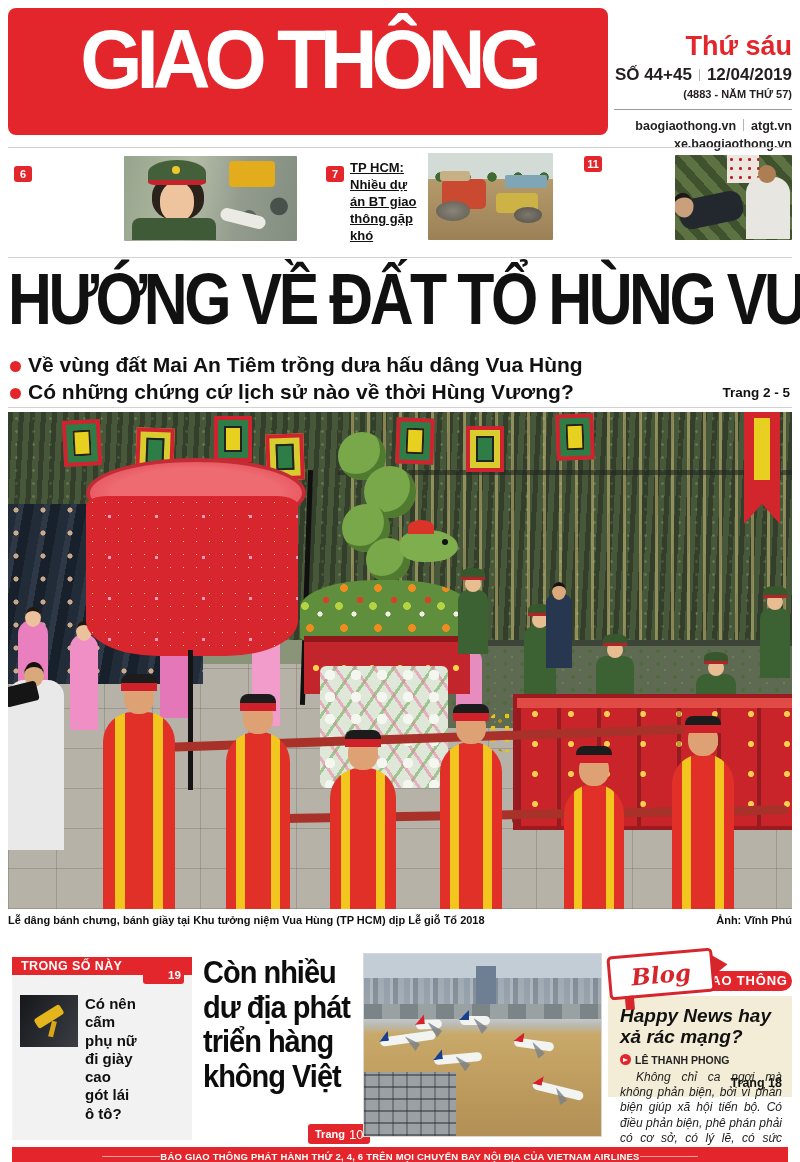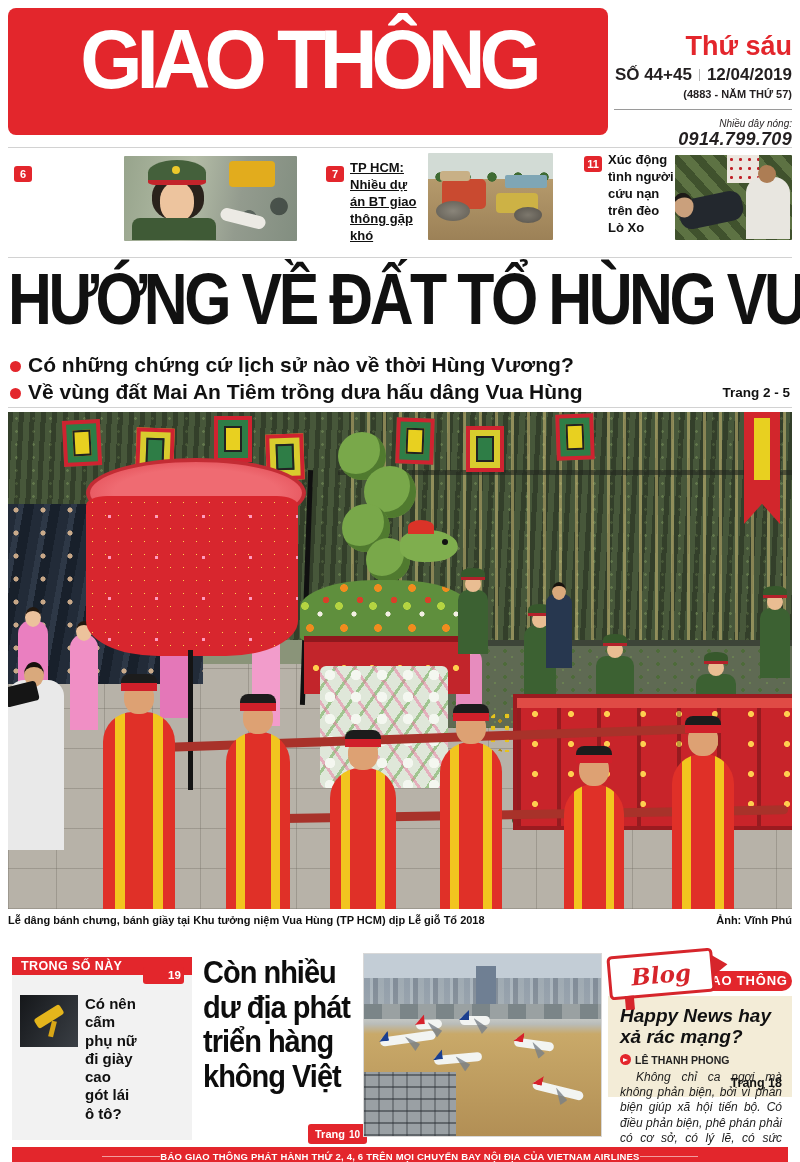--- a/index.html
+++ b/index.html
@@ -179,21 +179,21 @@
   .shoe::before{content:"";position:absolute;left:14px;top:16px;width:30px;height:11px;background:#e4b51c;
       border-radius:3px;transform:rotate(-32deg);}
   .shoe::after{content:"";position:absolute;left:30px;top:26px;width:5px;height:16px;background:#d8a616;transform:rotate(14deg);}
 
   
   .avi-h{left:203px;top:956px;width:160px;font-size:29px;font-weight:bold;letter-spacing:-1px;
       line-height:1.1;color:#0d0d0d;transform:scaleY(1.08);transform-origin:left top;}
   .trang10{left:308px;top:1124px;background:#e3262c;border-radius:3px;color:#fff;display:flex;
       align-items:center;gap:4px;padding:2px 7px;height:16px;}
   .trang10 .t{font-size:11px;font-weight:bold;}
-  .trang10 .n{font-size:10px;font-weight:bold;}
+  .trang10 .n{font-size:13px;font-weight:normal;}
   .airport{left:363px;top:953px;width:237px;height:182px;border:1px solid #d8d8d8;overflow:hidden;
       background:linear-gradient(#c3cdd6 0 30px,#e6e9e6 50px,#b9bcb9 70px,#c9a969 80px,#b28f55 100%);}
   .skyline{left:0;top:24px;width:237px;height:26px;opacity:.85;
       background:repeating-linear-gradient(90deg,#8b97a3 0 6px,#a5b0b8 6px 9px,#77828e 9px 14px,#9aa5ad 14px 20px);}
   .tower{left:112px;top:12px;width:20px;height:38px;background:#6f7f93;}
   .hangars{left:0;top:50px;width:237px;height:15px;
       background:repeating-linear-gradient(90deg,#7b8588 0 18px,#9aa1a2 18px 36px);}
   .bridge{left:0;top:118px;width:92px;height:64px;background:#9aa0a4;
       background-image:repeating-linear-gradient(0deg,rgba(40,45,50,.5) 0 2px,transparent 2px 12px),
                        repeating-linear-gradient(90deg,rgba(40,45,50,.35) 0 2px,transparent 2px 14px);}
@@ -238,20 +238,24 @@
   <div class="a mast">
     <div class="mast-logo">GIAO THÔNG</div>
   </div>
   <div class="a hdr-right">
     <div class="hdr-day">Thứ sáu</div>
     <div class="hdr-issue">
       <span>SỐ 44+45</span><span class="vdiv"></span><span>12/04/2019</span>
     </div>
     <div class="hdr-detail">(4883 - NĂM THỨ 57)</div>
     <hr class="hdr-hr">
+    <div class="hdr-sites">
+      <span>baogiaothong.vn</span><span class="vdiv"></span><span>atgt.vn</span><br>
+      <span>xe.baogiaothong.vn</span>
+    </div>
     <div class="hdr-hot">
       <span>Nhiều dây nóng:</span>
       <b>0914.799.709</b>
     </div>
   </div>
 
   <div class="rule" style="top:147px;"></div>
 
   <div class="a badge tz-badge" style="left:14px;top:166px;">6</div>
   <div class="a tz-img t1" style="left:124px;top:156px;width:173px;height:85px;">
@@ -267,33 +271,32 @@
   <div class="a badge tz-badge" style="left:326px;top:166px;">7</div>
   <div class="a tz-text" style="left:350px;top:160px;width:70px;text-decoration:underline;">TP HCM: Nhiều dự án BT giao thông gặp khó</div>
   <div class="a tz-img t2" style="left:428px;top:153px;width:125px;height:87px;">
     <div class="palms"></div>
     <div class="shed"></div>
     <div class="r1"></div>
     <div class="r2"></div>
   </div>
 
   <div class="a badge tz-badge" style="left:584px;top:156px;">11</div>
-  <div class="a tz-text" style="left:608px;top:152px;width:66px;">Xúc động tình người cứu nạn trên đèo Lò Xo</div>
   <div class="a tz-img t3" style="left:675px;top:155px;width:117px;height:85px;">
     <div class="cloth"></div>
     <div class="victim"></div>
     <div class="helper"></div>
   </div>
 
   <div class="rule" style="top:257px;"></div>
 
   <div class="a lead-h1">HƯỚNG VỀ ĐẤT TỔ HÙNG VƯƠNG</div>
   <div class="a lead-bullets">
+    <div class="lead-bullet"><span class="dot"></span><span>Về vùng đất Mai An Tiêm trồng dưa hấu dâng Vua Hùng</span></div>
     <div class="lead-bullet"><span class="dot"></span><span>Có những chứng cứ lịch sử nào về thời Hùng Vương?</span></div>
-    <div class="lead-bullet"><span class="dot"></span><span>Về vùng đất Mai An Tiêm trồng dưa hấu dâng Vua Hùng</span></div>
   </div>
   <div class="a lead-pages">Trang 2 - 5</div>
 
   <div class="rule" style="top:407px;"></div>
 
   <div class="a photo">
     <div class="a ph-foliage"></div>
     <div class="a ph-bamboo"></div>
     <div class="a ph-beam"></div>
     <div class="a ph-pave"></div>

